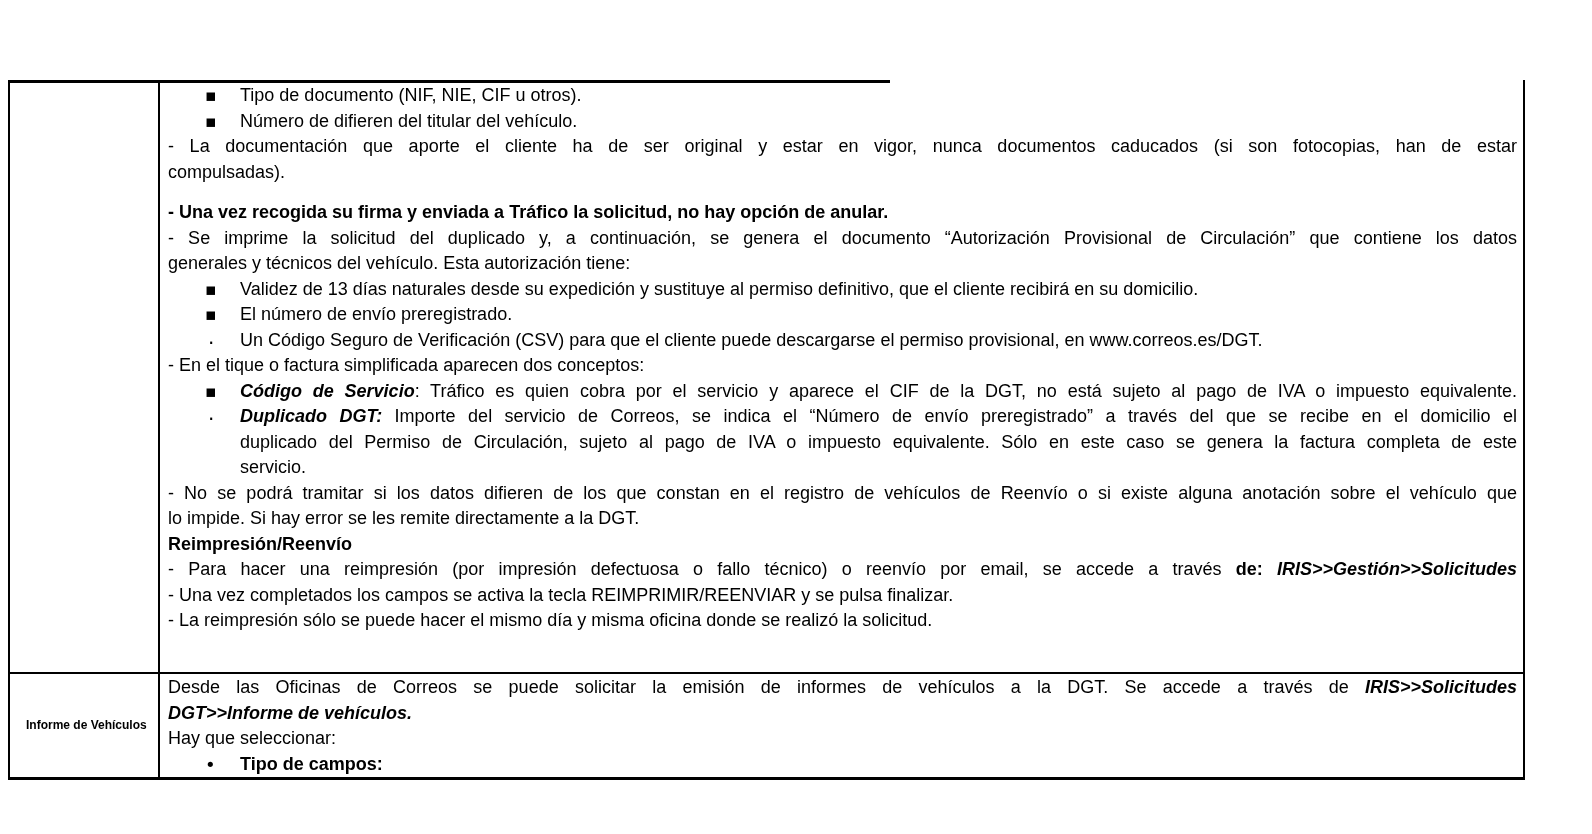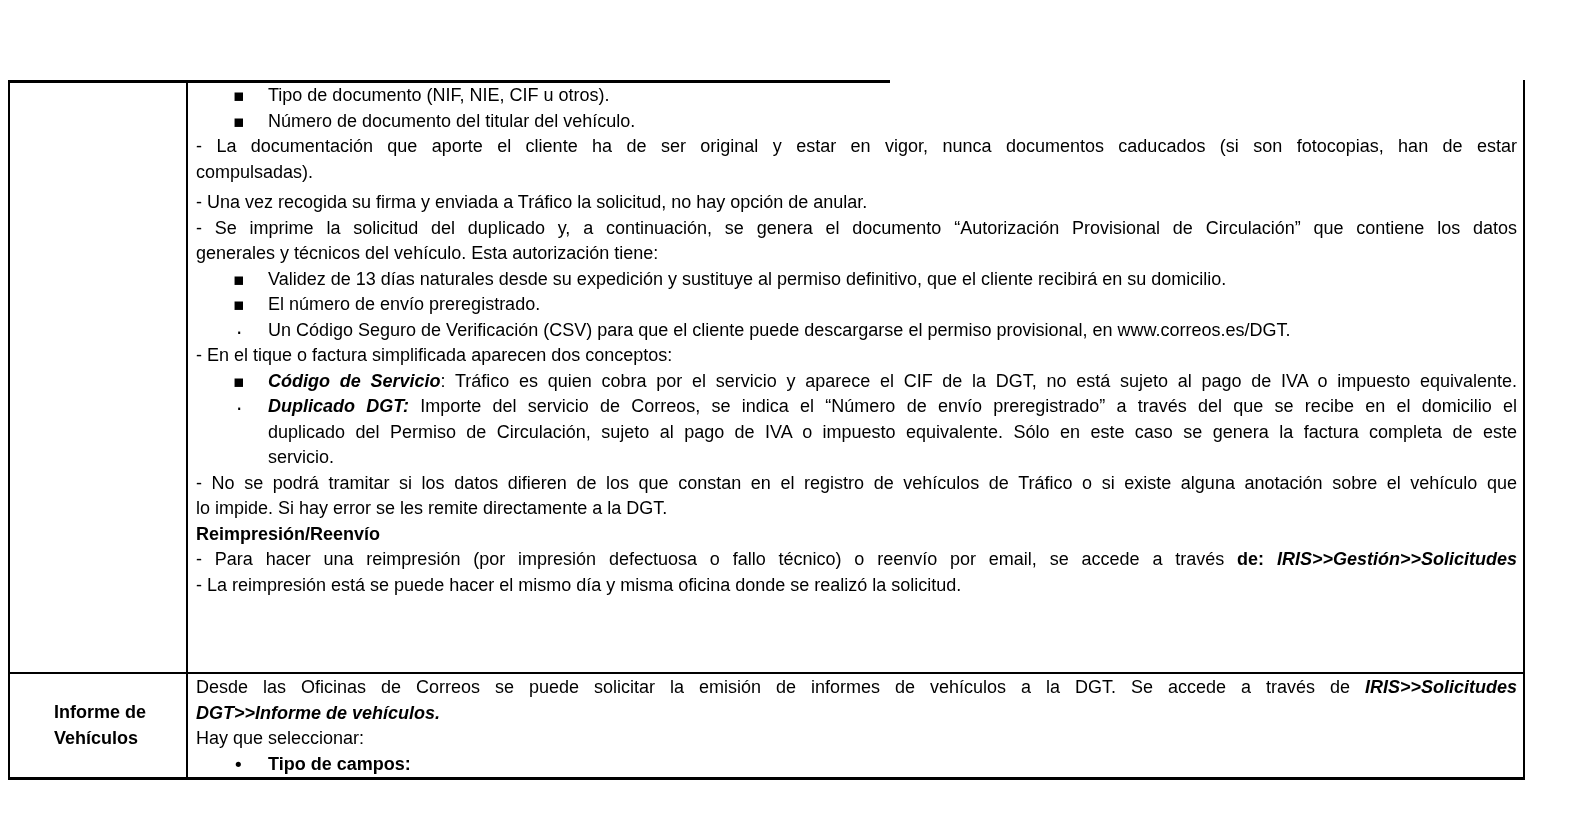--- a/index.html
+++ b/index.html
@@ -27,34 +27,34 @@
     display: flex; flex-direction: column;
   }
   .row { display: flex; flex-direction: row; }
   .row1 { height: 593px; }
   .row2 { flex: 1; border-top: 2px solid #000; }
 
   .cell-label {
     width: 150px; flex: 0 0 150px;
     border-right: 2px solid #000;
     font-weight: bold;
-    font-size: 18px; line-height: 25.5px;
+    font-size: 12px; line-height: 25.5px;
     padding-left: 16px; padding-right: 6px;
-    display: flex; align-items: center; margin-left: 28px;
+    display: flex; align-items: center;
   }
   .cell-content {
     flex: 1;
     font-size: 18px; line-height: 25.5px;
     padding: 3px 6px 0 8px;
   }
   .row2 .cell-content { padding-top: 1px; }
 
   .line { position: relative; white-space: normal; }
   .line.justify { text-align: justify; text-align-last: justify; }
-  .line.gap { margin-top: 5px; }
+  .line.gap { margin-top: 15px; font-weight: bold; }
 
   .line.bullet-square, .line.bullet-dot, .line.bullet-round, .line.bullet-cont {
     padding-left: 72px;
   }
   .marker {
     position: absolute; left: 37px; top: 0;
     font-family: "DejaVu Sans", sans-serif;
   }
   .marker.bullet-square { font-size: 17px; }
   .marker.bullet-dot { font-size: 20px; top: 3px; left: 40px; }
@@ -67,39 +67,40 @@
 </head>
 <body>
 
 <div class="canvas">
   <div class="top-partial"></div>
   <div class="table-frame">
     <div class="row row1">
       <div class="cell-label"></div>
       <div class="cell-content" id="content-0">
           <div class="line bullet-square"><span class="marker bullet-square">▪</span><span>Tipo de documento (NIF, NIE, CIF u otros).</span></div>
-          <div class="line bullet-square"><span class="marker bullet-square">▪</span><span>Número de documento del titular del vehículo.</span></div>
+          <div class="line bullet-square"><span class="marker bullet-square">▪</span><span>Número de difieren del titular del vehículo.</span></div>
           <div class="line text justify"><span>- La documentación que aporte el cliente ha de ser original y estar en vigor, nunca documentos caducados (si son fotocopias, han de estar</span></div>
           <div class="line text"><span>compulsadas).</span></div>
           <div class="line text gap"><span>- Una vez recogida su firma y enviada a Tráfico la solicitud, no hay opción de anular.</span></div>
           <div class="line text justify"><span>- Se imprime la solicitud del duplicado y, a continuación, se genera el documento “Autorización Provisional de Circulación” que contiene los datos</span></div>
           <div class="line text"><span>generales y técnicos del vehículo. Esta autorización tiene:</span></div>
           <div class="line bullet-square"><span class="marker bullet-square">▪</span><span>Validez de 13 días naturales desde su expedición y sustituye al permiso definitivo, que el cliente recibirá en su domicilio.</span></div>
           <div class="line bullet-square"><span class="marker bullet-square">▪</span><span>El número de envío preregistrado.</span></div>
           <div class="line bullet-dot"><span class="marker bullet-dot">·</span><span>Un Código Seguro de Verificación (CSV) para que el cliente puede descargarse el permiso provisional, en </span><span class="u">www.correos.es/DGT</span><span>.</span></div>
           <div class="line text"><span>- En el tique o factura simplificada aparecen dos conceptos:</span></div>
           <div class="line bullet-square justify"><span class="marker bullet-square">▪</span><span class="b i">Código de Servicio</span><span>: Tráfico es quien cobra por el servicio y aparece el CIF de la DGT, no está sujeto al pago de IVA o impuesto equivalente.</span></div>
           <div class="line bullet-dot justify"><span class="marker bullet-dot">·</span><span class="b i">Duplicado DGT:</span><span> Importe del servicio de Correos, se indica el “Número de envío preregistrado” a través del que se recibe en el domicilio el</span></div>
           <div class="line bullet-cont justify"><span>duplicado del Permiso de Circulación, sujeto al pago de IVA o impuesto equivalente. Sólo en este caso se genera la factura completa de este</span></div>
           <div class="line bullet-cont"><span>servicio.</span></div>
-          <div class="line text justify"><span>- No se podrá tramitar si los datos difieren de los que constan en el registro de vehículos de Tráfico o si existe alguna anotación sobre el vehículo que</span></div>
+          <div class="line text justify"><span>- No se podrá tramitar si los datos difieren de los que constan en el registro de vehículos de Reenvío o si existe alguna anotación sobre el vehículo que</span></div>
           <div class="line text"><span>lo impide. Si hay error se les remite directamente a la DGT.</span></div>
           <div class="line text"><span class="b">Reimpresión/Reenvío</span></div>
           <div class="line text justify"><span>- Para hacer una reimpresión (por impresión defectuosa o fallo técnico) o reenvío por email, se accede a través </span><span class="b">de: </span><span class="b i">IRIS&gt;&gt;Gestión&gt;&gt;Solicitudes</span></div>
-          <div class="line text"><span>- La reimpresión está se puede hacer el mismo día y misma oficina donde se realizó la solicitud.</span></div>
+          <div class="line text"><span>- Una vez completados los campos se activa la tecla REIMPRIMIR/REENVIAR y se pulsa finalizar.</span></div>
+          <div class="line text"><span>- La reimpresión sólo se puede hacer el mismo día y misma oficina donde se realizó la solicitud.</span></div>
         </div>
     </div>
     <div class="row row2">
       <div class="cell-label">Informe de Vehículos</div>
       <div class="cell-content" id="content-1">
           <div class="line text justify"><span>Desde las Oficinas de Correos se puede solicitar la emisión de informes de vehículos a la DGT. Se accede a través de </span><span class="b i">IRIS&gt;&gt;Solicitudes</span></div>
           <div class="line text"><span class="b i">DGT&gt;&gt;Informe de vehículos.</span></div>
           <div class="line text"><span>Hay que seleccionar:</span></div>
           <div class="line bullet-round"><span class="marker bullet-round">•</span><span class="b">Tipo de campos:</span></div>
         </div>

